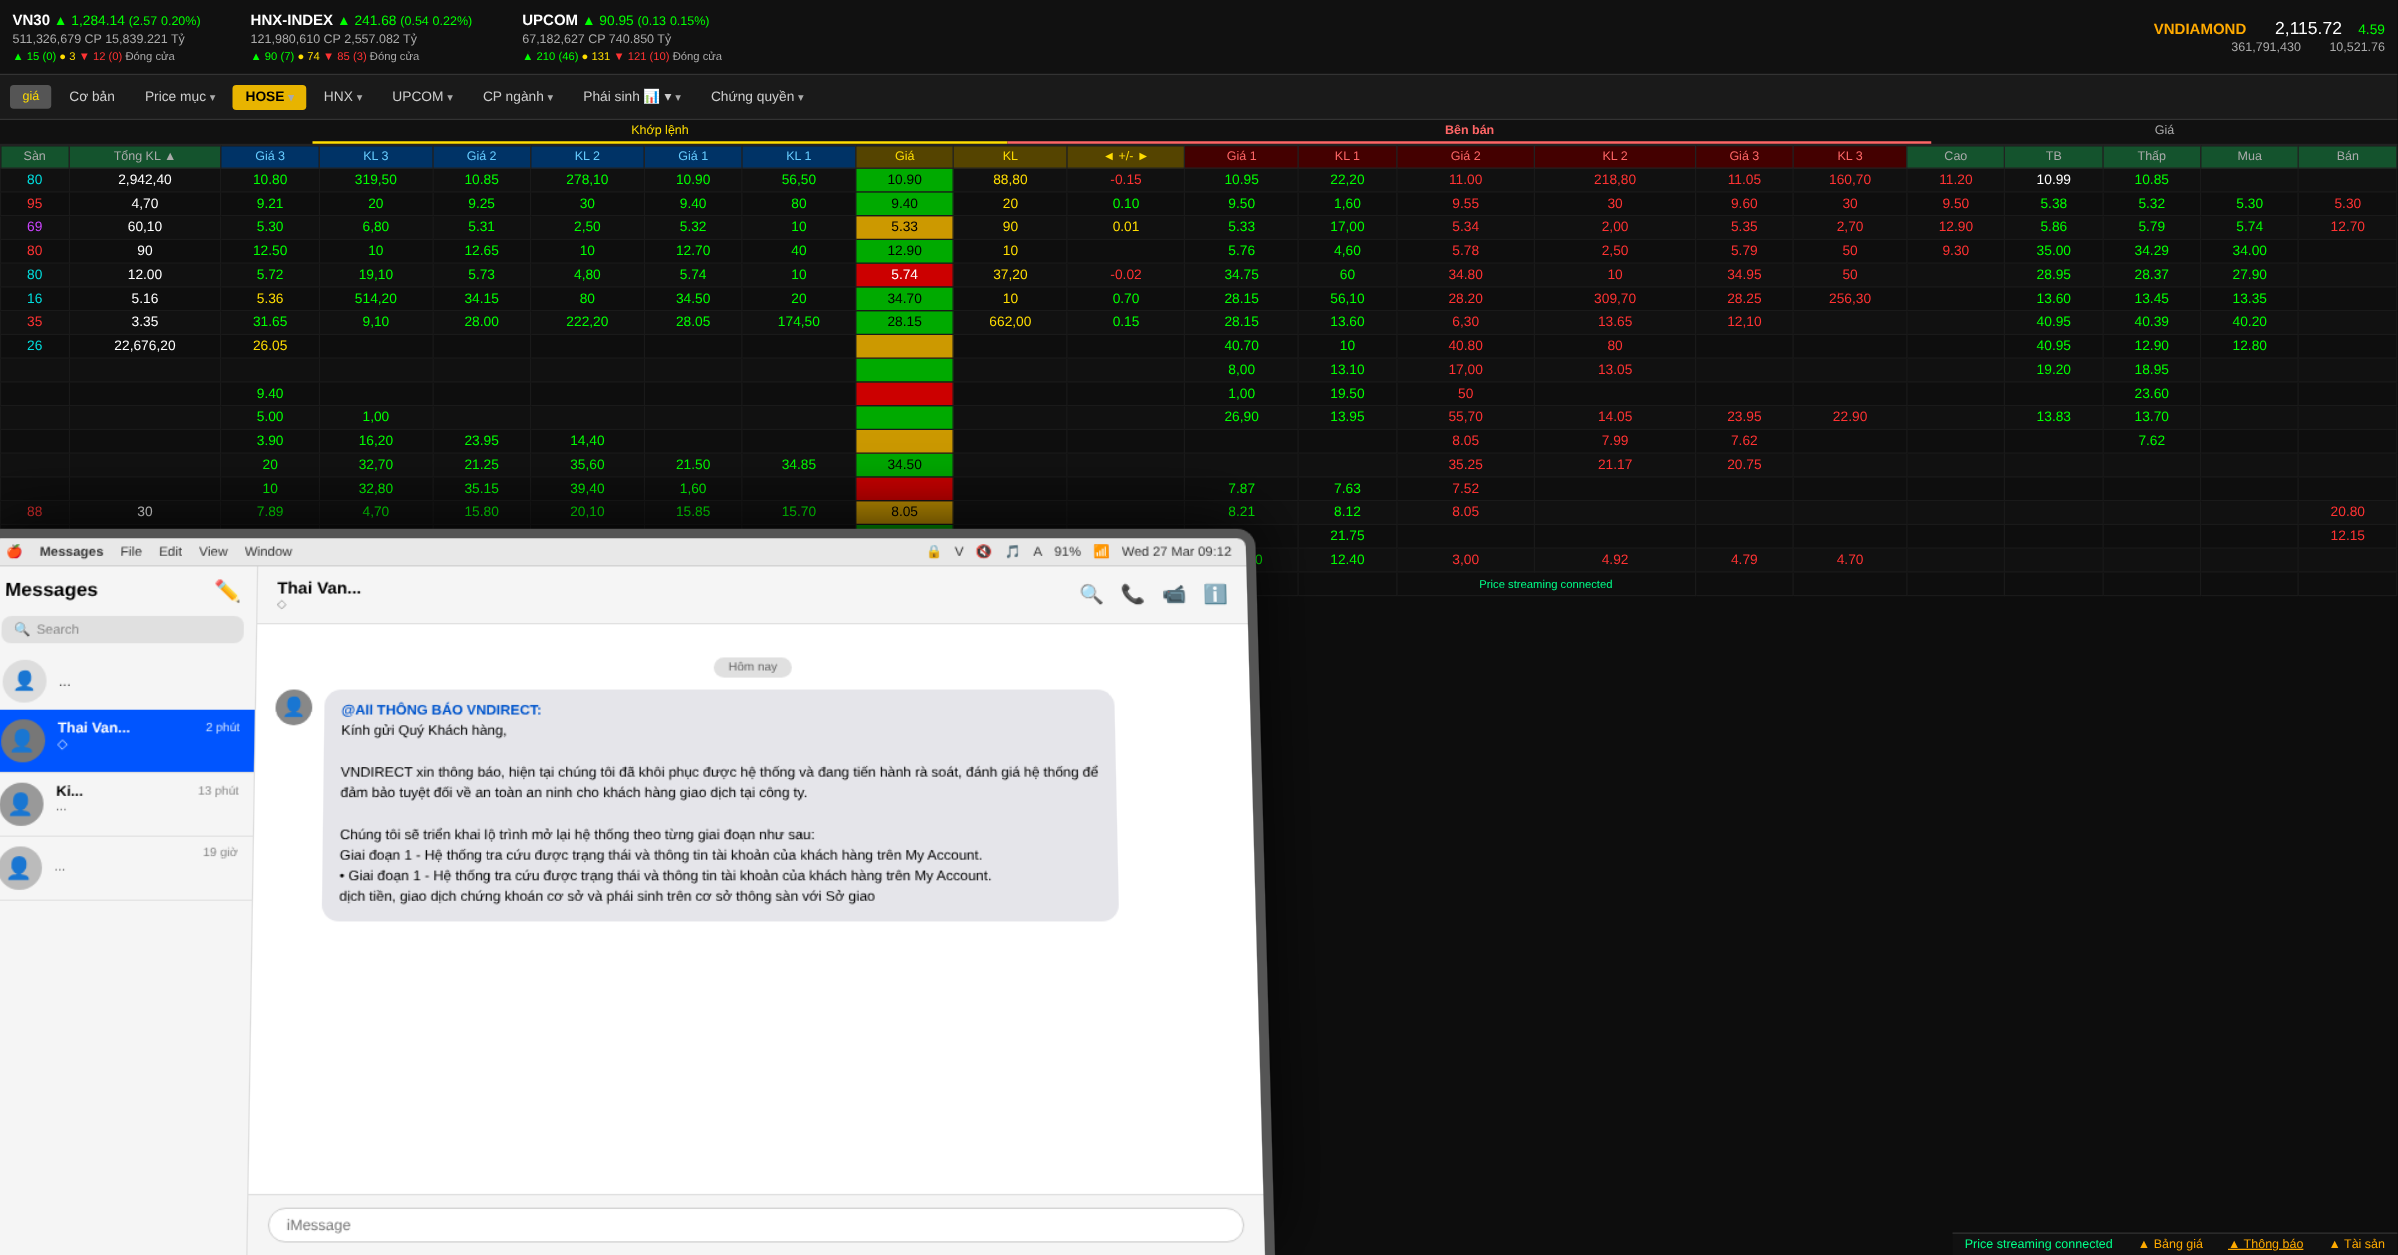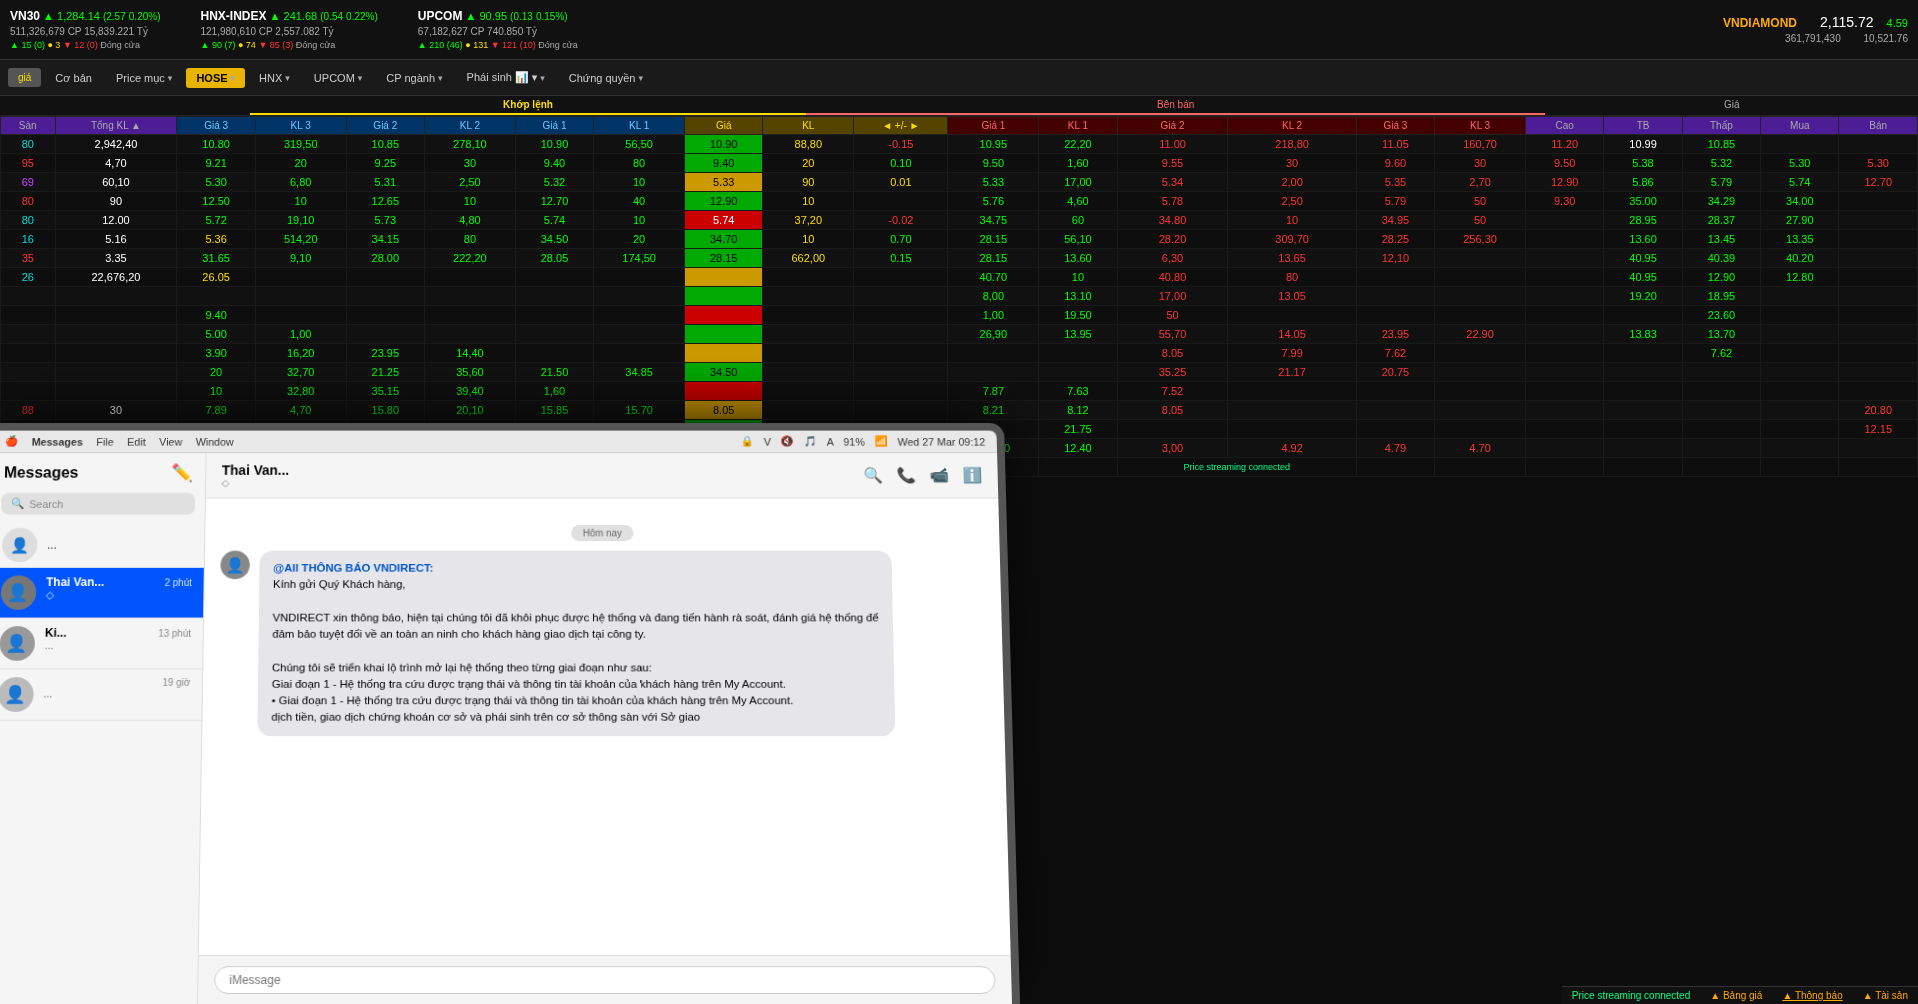--- a/index.html
+++ b/index.html
@@ -79,21 +79,21 @@
       color: #aaa;
     }
 
     .stock-table {
       width: 100%;
       border-collapse: collapse;
       font-size: 11px;
     }
 
     .stock-table th {
-      background: #4c1d95;
+      background: #14532d;
       color: #aaa;
       padding: 3px 4px;
       text-align: center;
       font-size: 10px;
       font-weight: normal;
       border: 1px solid #222;
       white-space: nowrap;
     }
 
     .stock-table td {
@@ -413,22 +413,22 @@
     <button class="nav-btn active nav-dropdown">HOSE</button>
     <button class="nav-btn nav-dropdown">HNX</button>
     <button class="nav-btn nav-dropdown">UPCOM</button>
     <button class="nav-btn nav-dropdown">CP ngành</button>
     <button class="nav-btn nav-dropdown">Phái sinh 📊 ▾</button>
     <button class="nav-btn nav-dropdown">Chứng quyền</button>
   </div>
 
   <div style="display:flex; background:#111; border-bottom:1px solid #222;">
     <div style="width:250px; padding:3px;"></div>
-    <div style="flex:1.5; text-align:center; color:#ffdd00; font-size:10px; font-weight:bold; border-bottom:2px solid #ffdd00; padding:3px;">Khớp lệnh</div>
-    <div style="flex:2; text-align:center; color:#ff6666; font-size:10px; font-weight:normal; border-bottom:2px solid #ff6666; padding:3px;">Bên bán</div>
+    <div style="flex:1.5; text-align:center; color:#ffdd00; font-size:10px; font-weight:normal; border-bottom:2px solid #ffdd00; padding:3px;">Khớp lệnh</div>
+    <div style="flex:2; text-align:center; color:#ff6666; font-size:10px; font-weight:bold; border-bottom:2px solid #ff6666; padding:3px;">Bên bán</div>
     <div style="flex:1; text-align:center; color:#aaa; font-size:10px; padding:3px;">Giá</div>
   </div>
 
   <div style="overflow-y:auto; height:calc(100% - 160px);">
     <table class="stock-table">
       <thead>
         <tr>
           <th>Sàn</th>
           <th>Tổng KL ▲</th>
           <th class="th-blue">Giá 3</th>

